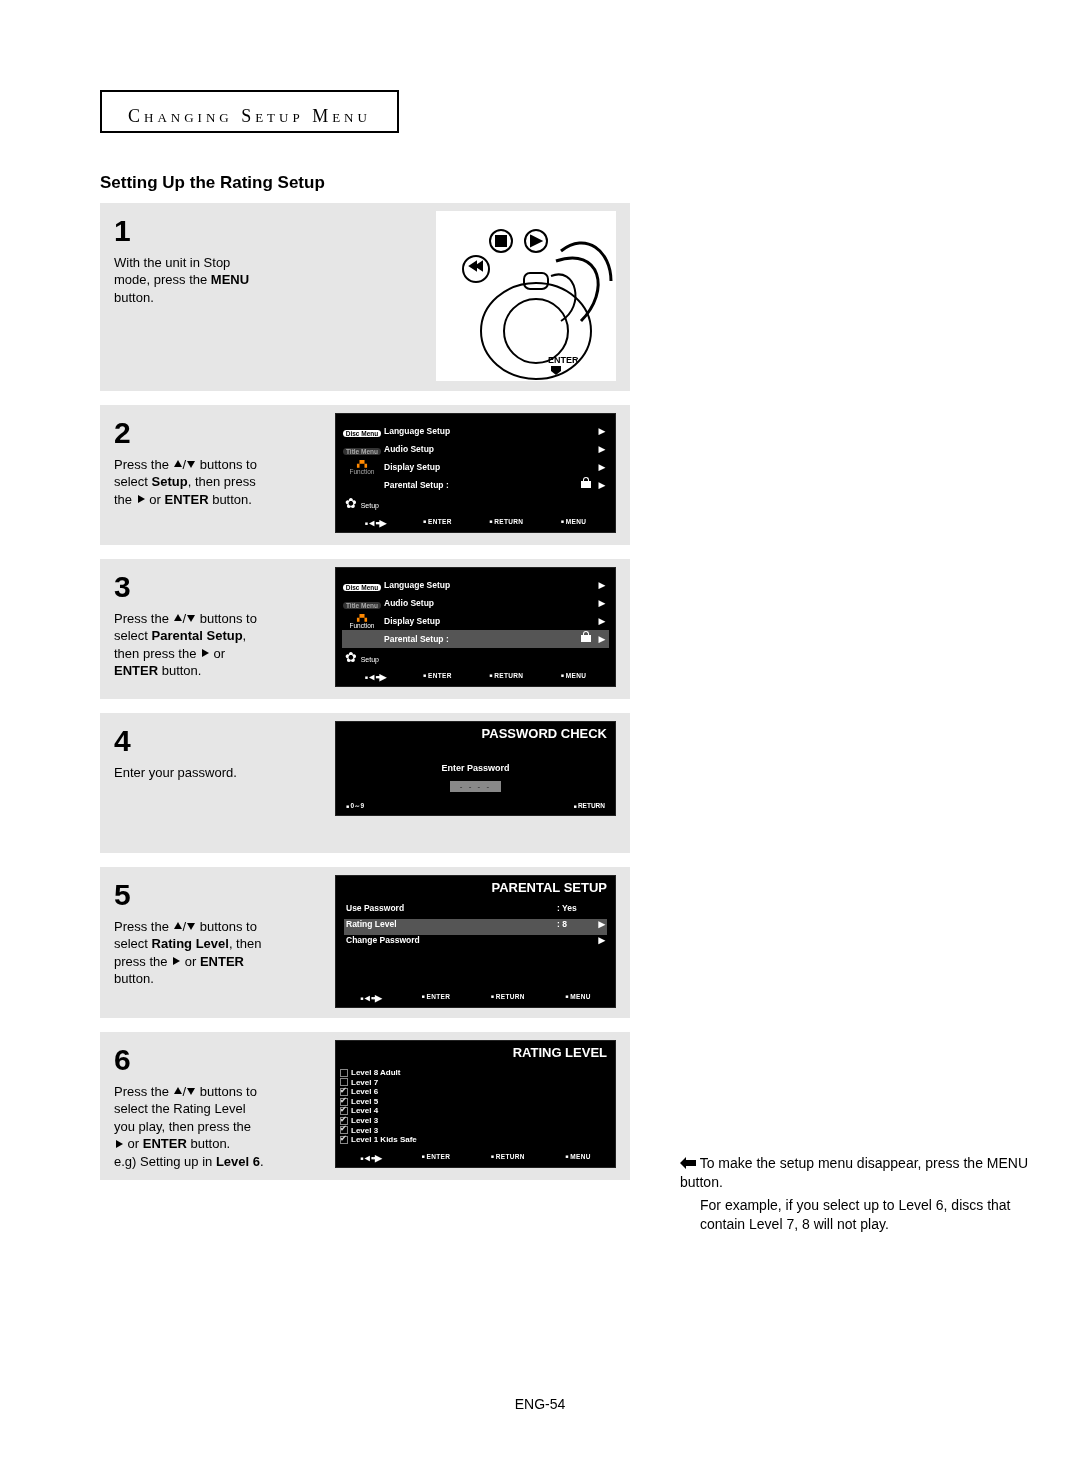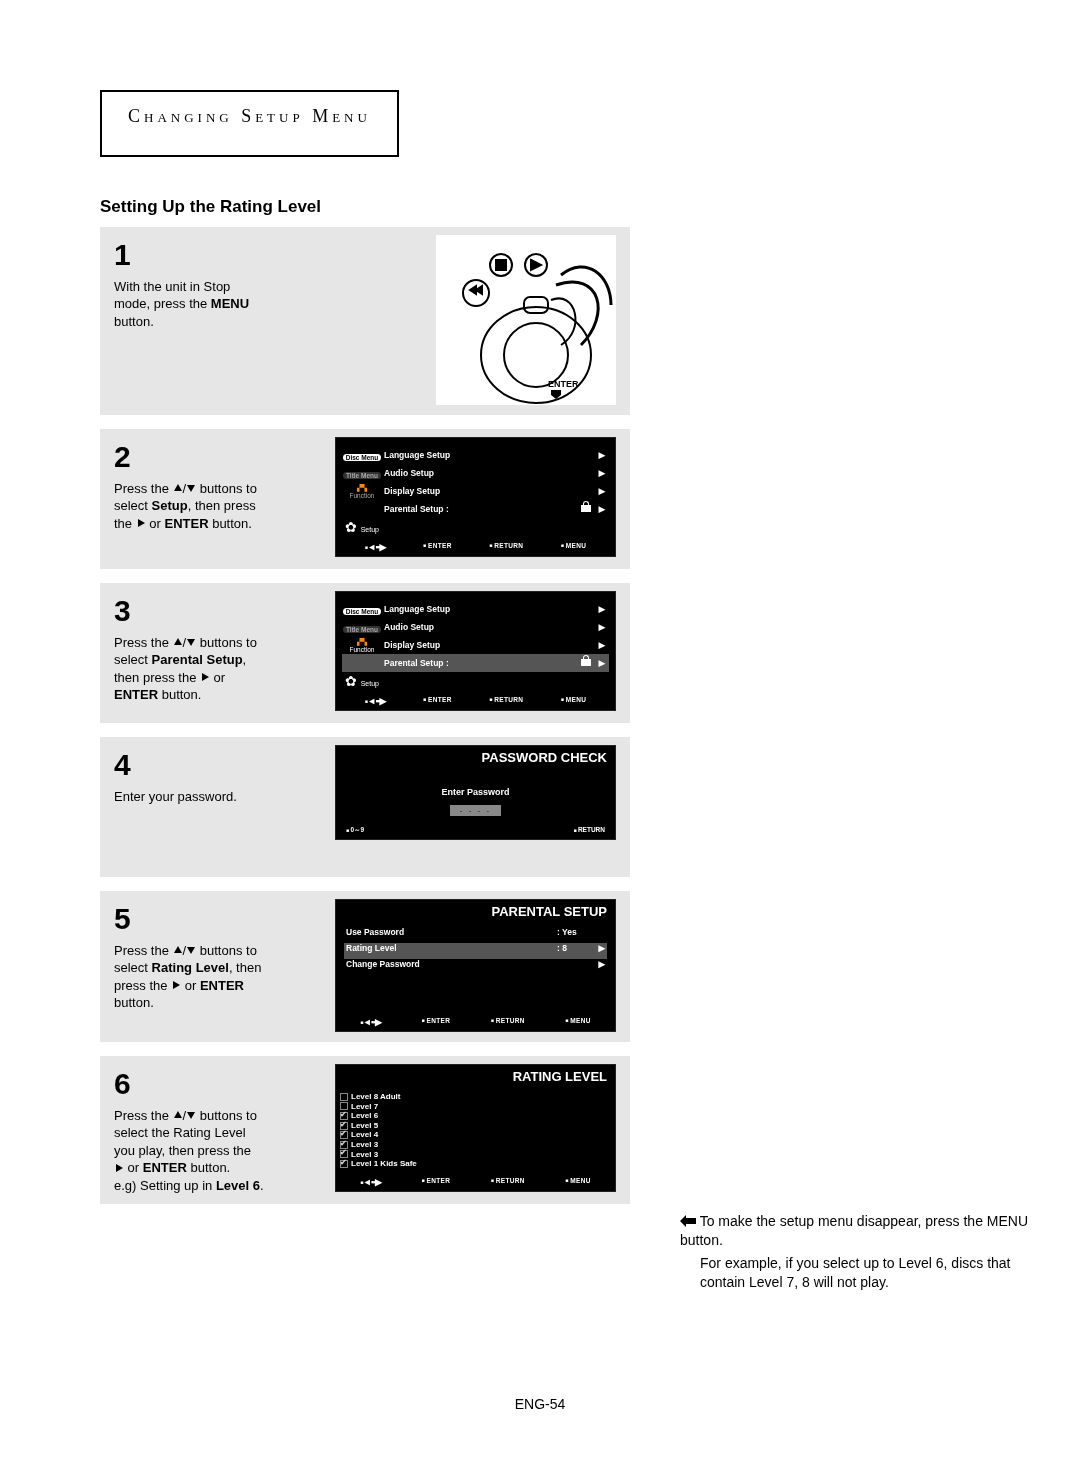--- a/index.html
+++ b/index.html
@@ -1,18 +1,18 @@
 <!DOCTYPE html>
 <html><head>
 <meta charset="utf-8">
 <style>
   * { box-sizing: border-box; margin: 0; padding: 0; }
   html, body { width: 1080px; height: 1482px; background: #fff; font-family: Arial, Helvetica, sans-serif; color: #000; }
   .page { width: 1080px; height: 1482px; position: relative; padding: 90px 100px 60px 100px; }
-  .chapter-box { border: 2px solid #000; display: inline-block; padding: 14px 26px 28px 26px; margin-bottom: 40px; }
+  .chapter-box { border: 2px solid #000; display: inline-block; padding: 14px 26px 4px 26px; margin-bottom: 40px; }
   .chapter-box span { font-variant: small-caps; letter-spacing: 4px; font-size: 18px; font-family: Georgia, 'Times New Roman', serif; }
   .section-title { font-weight: bold; font-size: 17px; margin-bottom: 10px; }
   .steps-col { width: 530px; }
   .step { background: #e6e6e6; padding: 8px 14px 10px 14px; margin-bottom: 14px; position: relative; min-height: 140px; display: flex; }
   .step-text { width: 250px; font-size: 13px; line-height: 1.35; }
   .step-num { font-size: 30px; font-weight: bold; font-family: Arial, sans-serif; margin-bottom: 2px; }
   .step-body b { font-weight: bold; }
   .screen-wrap { flex: 1; display: flex; align-items: flex-start; justify-content: flex-end; }
   .screen { background: #000; width: 281px; color: #fff; font-size: 8px; border: 1px solid #222; }
   .screen.main { padding: 8px 6px 0 6px; }
@@ -38,38 +38,38 @@
   .pw-screen { text-align: center; padding: 18px 0 0 0; }
   .pw-label { font-weight: bold; font-size: 9px; margin-bottom: 8px; }
   .pw-box { display: inline-block; background: #888; color: #222; padding: 1px 10px; font-size: 8px; letter-spacing: 2px; }
   .pw-footer { display: flex; justify-content: space-between; padding: 10px 10px 4px 10px; font-size: 6.5px; font-weight: bold; }
   .remote-img { width: 180px; height: 170px; background: #fff; position: relative; overflow: hidden; }
   .remote-img svg { width: 100%; height: 100%; }
   .rating-list { font-size: 8px; font-weight: bold; line-height: 1.2; padding: 4px 4px 2px 4px; }
   .rating-list div { display:flex; align-items:center; }
   .rating-check { display:inline-block; width:8px; height:8px; border:1px solid #888; margin-right:3px; position:relative; }
   .rating-check.on::after { content:"✔"; position:absolute; left:-1px; top:-3px; font-size:8px; color:#ccc; }
-  .side-note { position: absolute; left: 680px; top: 1212px; width: 370px; font-size: 14px; line-height: 1.35; }
+  .side-note { position: absolute; left: 680px; top: 1154px; width: 370px; font-size: 14px; line-height: 1.35; }
   .side-note p { margin-bottom: 4px; }
   .page-num { position: absolute; bottom: 70px; left: 0; width: 1080px; text-align: center; font-size: 14px; }
   .arrow-svg { display:inline-block; vertical-align:middle; position:relative; top:-1px; }
   .lock-icon { display:inline-block; width:10px; height:8px; position:relative; }
   .lock-icon::before { content:""; position:absolute; left:2px; top:-3px; width:4px; height:4px; border:1px solid #fff; border-bottom:none; border-radius:3px 3px 0 0; }
   .lock-icon::after { content:""; position:absolute; left:0; top:1px; width:10px; height:7px; background:#fff; }
 </style>
 </head>
 <body>
 
 <div class="page">
 
   <div class="chapter-box">
     <span>Changing Setup Menu</span>
   </div>
 
-  <div class="section-title">Setting Up the Rating Level</div>
+  <div class="section-title">Setting Up the Rating Setup</div>
 
   <div class="steps-col">
 
     <div class="step">
       <div class="step-text">
         <div class="step-num">1</div>
         <div class="step-body">
           <span>With the unit in Stop</span><br>
           <span>mode, press the </span><b>MENU</b><br>
           <span>button.</span>

